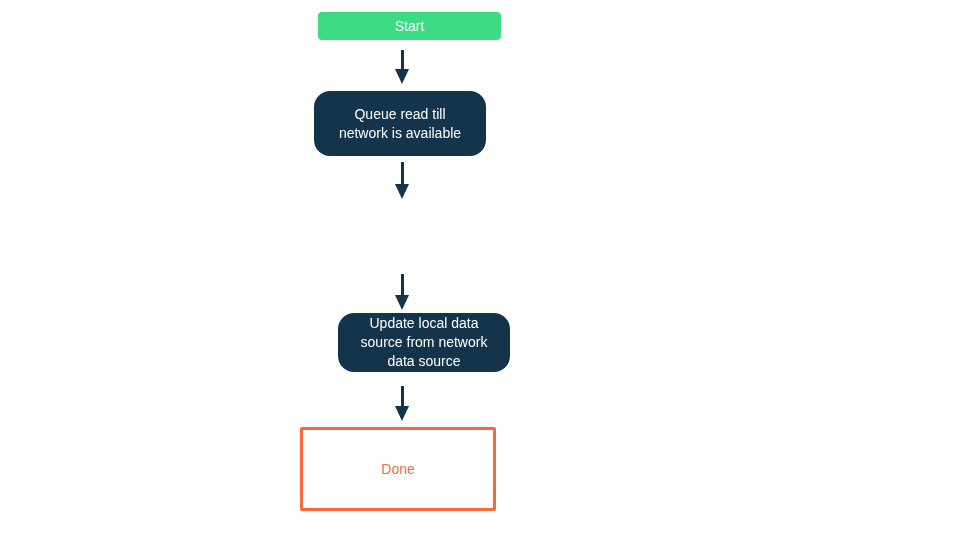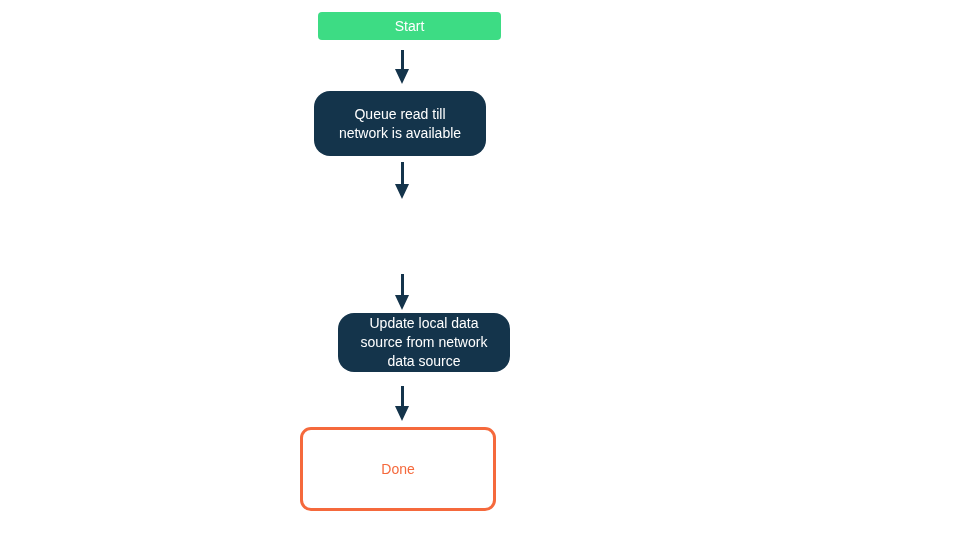--- a/index.html
+++ b/index.html
@@ -38,21 +38,21 @@
     border-radius: 16px;
   }
   #node-queue   { left: 314px; top: 91px;  width: 172px; height: 65px; }
   #node-network { left: 314px; top: 201px; width: 172px; height: 68px; }
   #node-update  { left: 314px; top: 313px; width: 172px; height: 59px; margin-left: 24px; }
   #node-done {
     left: 300px; top: 427px; width: 196px; height: 84px;
     background: var(--background, #ffffff);
     border: 3px solid var(--done-border, #f5693c);
     color: var(--done-text, #f5693c);
-    border-radius: 11px;
+    border-radius: 2px;
   }
   .arrow {
     position: absolute;
     left: 395px;
     width: 14px;
     display: flex;
     flex-direction: column;
     align-items: center;
   }
   #arrow-1 { top: 50px;  height: 34px; }

